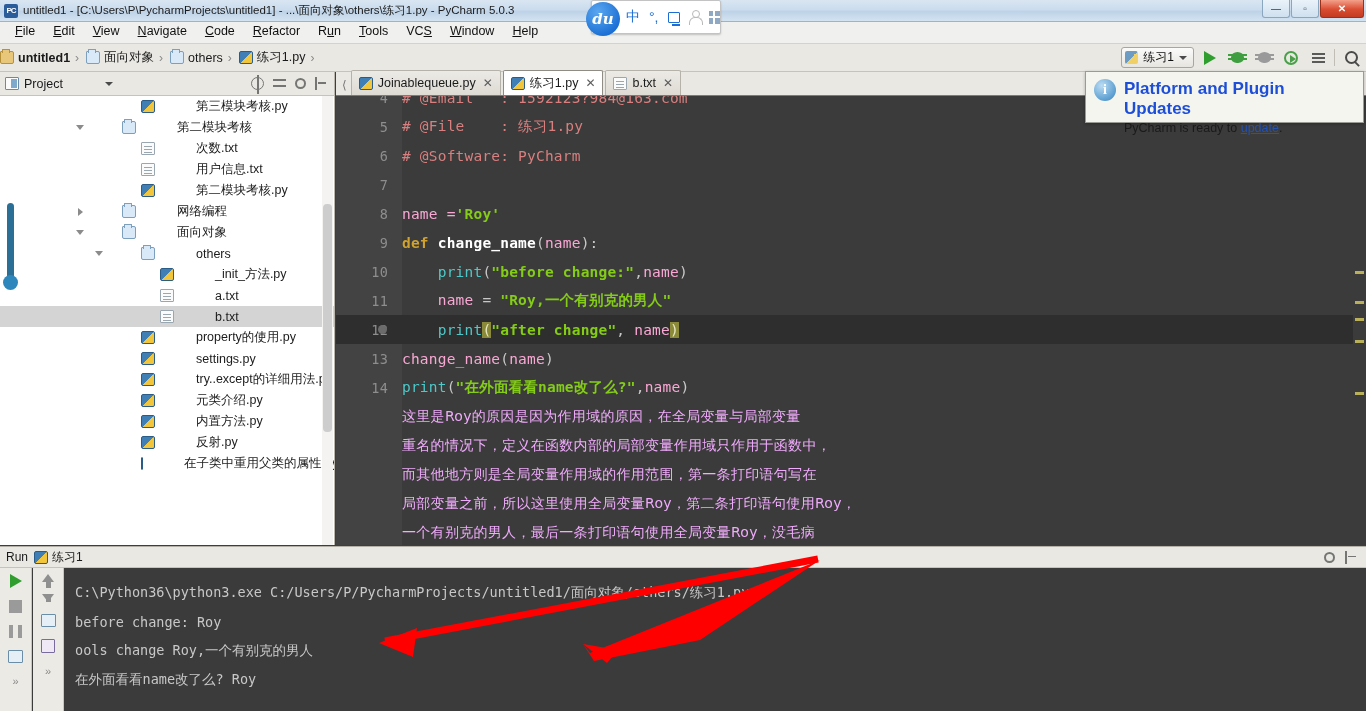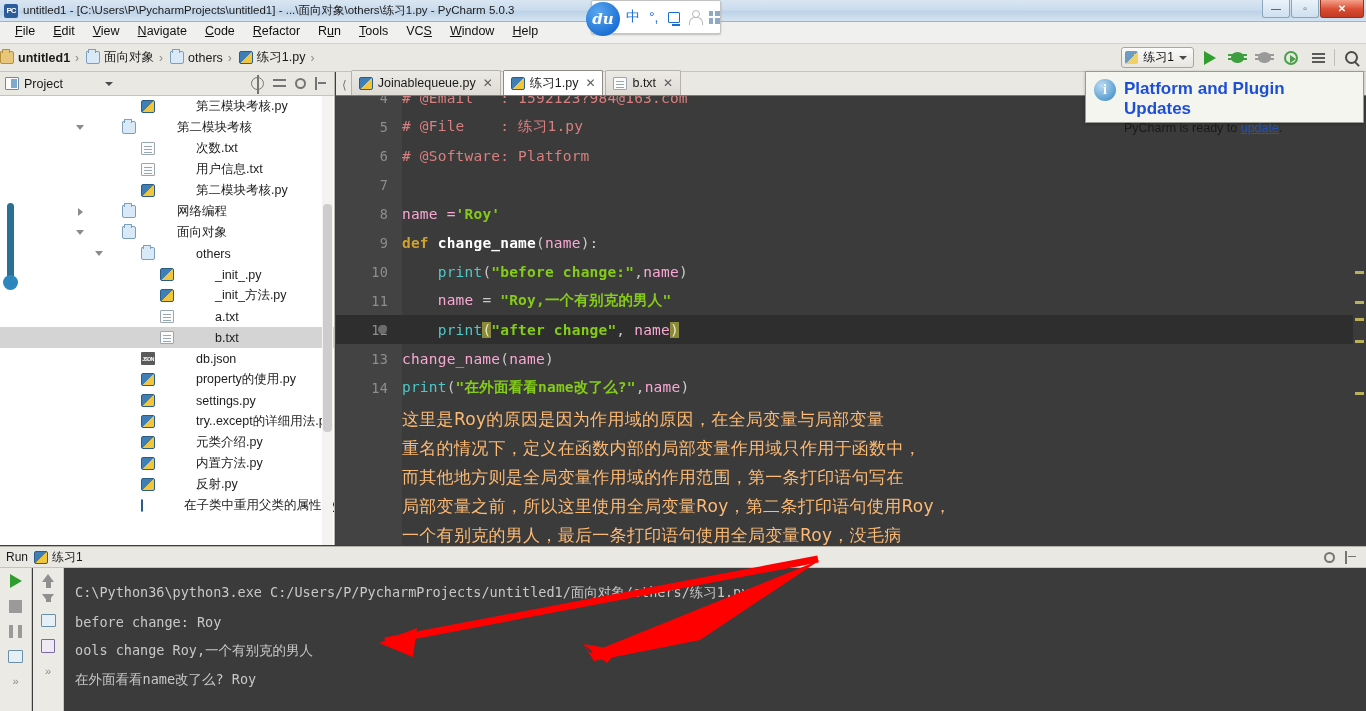--- a/index.html
+++ b/index.html
@@ -179,21 +179,21 @@
   .ltext { position:absolute; left:66px; white-space:pre; }
   .c-comment { color:#d97f7f; }
   .c-kw { color:#d2a32c; font-weight:bold; }
   .c-fn { color:#ffffff; font-weight:bold; }
   .c-str { color:#84cc16; font-weight:bold; }
   .c-id { color:#f9a8d4; }
   .c-builtin { color:#4ec9c9; }
   .c-punct { color:#c8c8c8; }
   .brk { background:#8a8a3a; color:#e8e8c0; }
   .note {
-    position:absolute; left:66px; color:#fdba74; font-size:17px;
+    position:absolute; left:66px; color:#f0abfc; font-size:14px;
     font-family:"DejaVu Sans","Liberation Sans",sans-serif;
     white-space:pre; letter-spacing:.3px;
   }
   .bp-dot {
     position:absolute; left:42px; width:9px; height:9px; border-radius:50%;
     background:#6b6b6b;
   }
   .ed-scroll-v {
     position:absolute; right:0; top:0; width:13px; height:449px; background:#3b3b3b;
   }
@@ -431,45 +431,33 @@
           <span class="twist">
             <i class="t-open"></i>
           </span>
           <span class="ficon folder src"></span>
           <span class="tlbl">others</span>
         </div>
         <div class="tree-row">
           <span style="display: inline-block; flex: 0 0 76px;"></span>
           <span class="twist"></span>
           <span class="ficon py"></span>
-          <span class="tlbl">_init_.py</span>
-        </div>
-        <div class="tree-row">
-          <span style="display: inline-block; flex: 0 0 76px;"></span>
-          <span class="twist"></span>
-          <span class="ficon py"></span>
           <span class="tlbl">_init_方法.py</span>
         </div>
         <div class="tree-row">
           <span style="display: inline-block; flex: 0 0 76px;"></span>
           <span class="twist"></span>
           <span class="ficon txt"></span>
           <span class="tlbl">a.txt</span>
         </div>
         <div class="tree-row sel">
           <span style="display: inline-block; flex: 0 0 76px;"></span>
           <span class="twist"></span>
           <span class="ficon txt"></span>
           <span class="tlbl">b.txt</span>
-        </div>
-        <div class="tree-row">
-          <span style="display: inline-block; flex: 0 0 57px;"></span>
-          <span class="twist"></span>
-          <span class="ficon json">JSON</span>
-          <span class="tlbl">db.json</span>
         </div>
         <div class="tree-row">
           <span style="display: inline-block; flex: 0 0 57px;"></span>
           <span class="twist"></span>
           <span class="ficon py"></span>
           <span class="tlbl">property的使用.py</span>
         </div>
         <div class="tree-row">
           <span style="display: inline-block; flex: 0 0 57px;"></span>
           <span class="twist"></span>
@@ -544,21 +532,21 @@
         <div class="ln" style="top: -13px;">
           <span class="lnum">4</span>
           <span class="ltext"><span class="c-comment"># @Email   : 1592123?984@163.com</span></span>
         </div>
         <div class="ln" style="top: 16px;">
           <span class="lnum">5</span>
           <span class="ltext"><span class="c-comment"># @File    : 练习1.py</span></span>
         </div>
         <div class="ln" style="top: 45px;">
           <span class="lnum">6</span>
-          <span class="ltext"><span class="c-comment"># @Software: Platform</span></span>
+          <span class="ltext"><span class="c-comment"># @Software: PyCharm</span></span>
         </div>
         <div class="ln" style="top: 74px;">
           <span class="lnum">7</span>
           <span class="ltext"></span>
         </div>
         <div class="ln" style="top: 103px;">
           <span class="lnum">8</span>
           <span class="ltext"><span class="c-id">name </span><span class="c-id">=</span><span class="c-str">'Roy'</span></span>
         </div>
         <div class="ln" style="top: 132px;">

